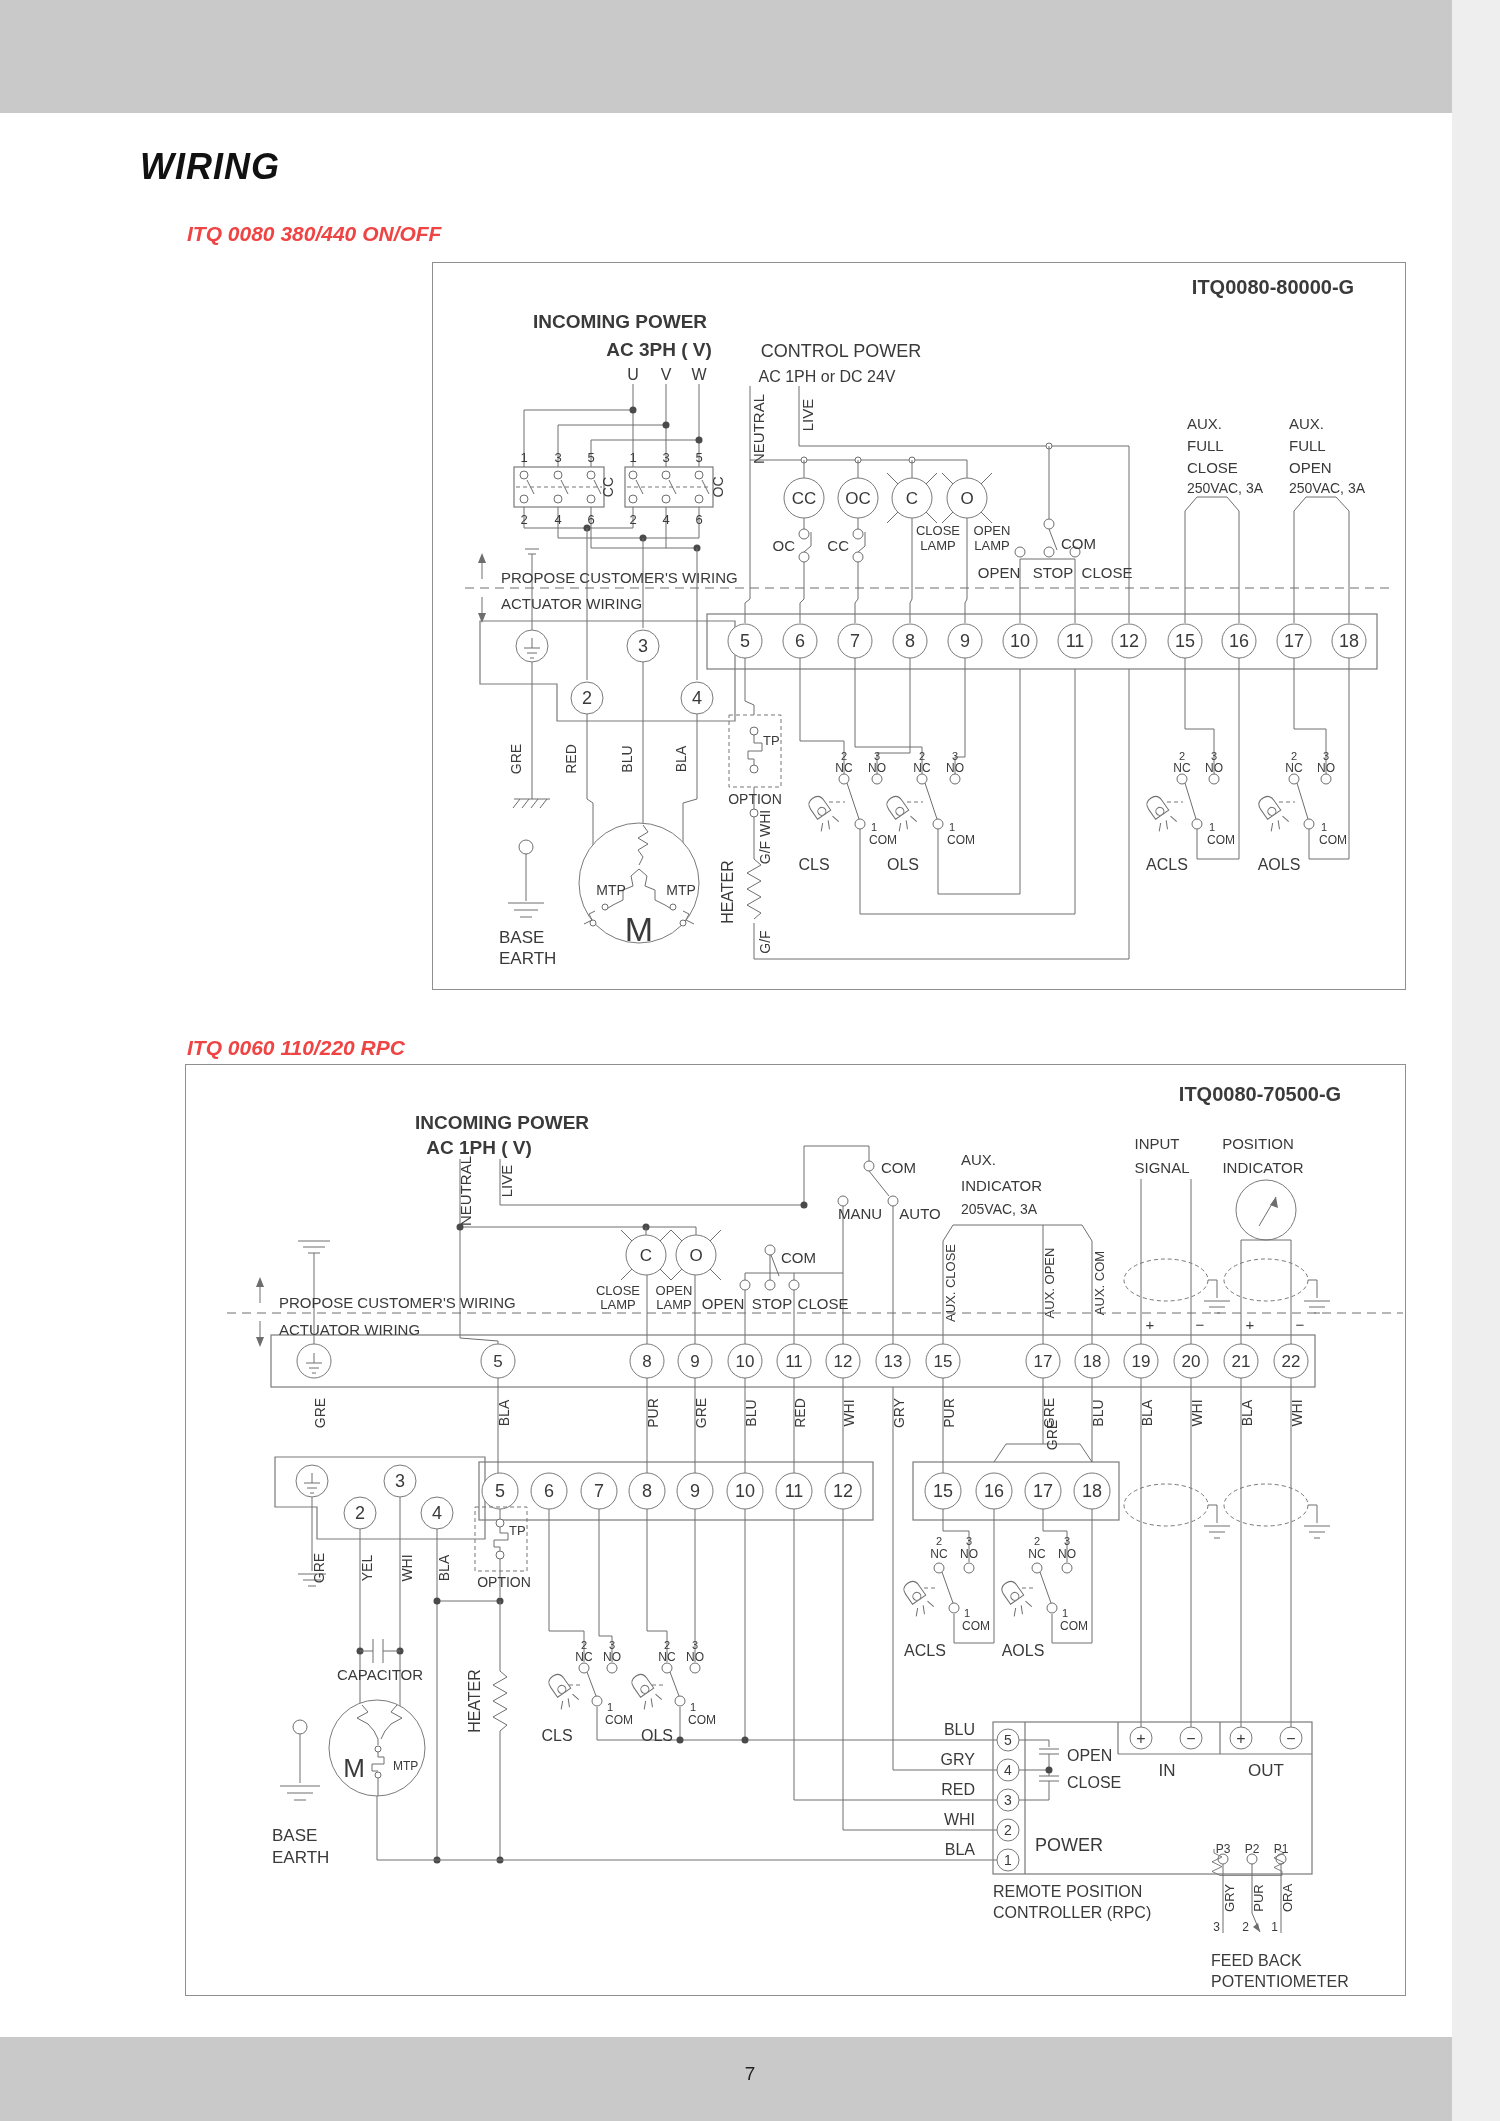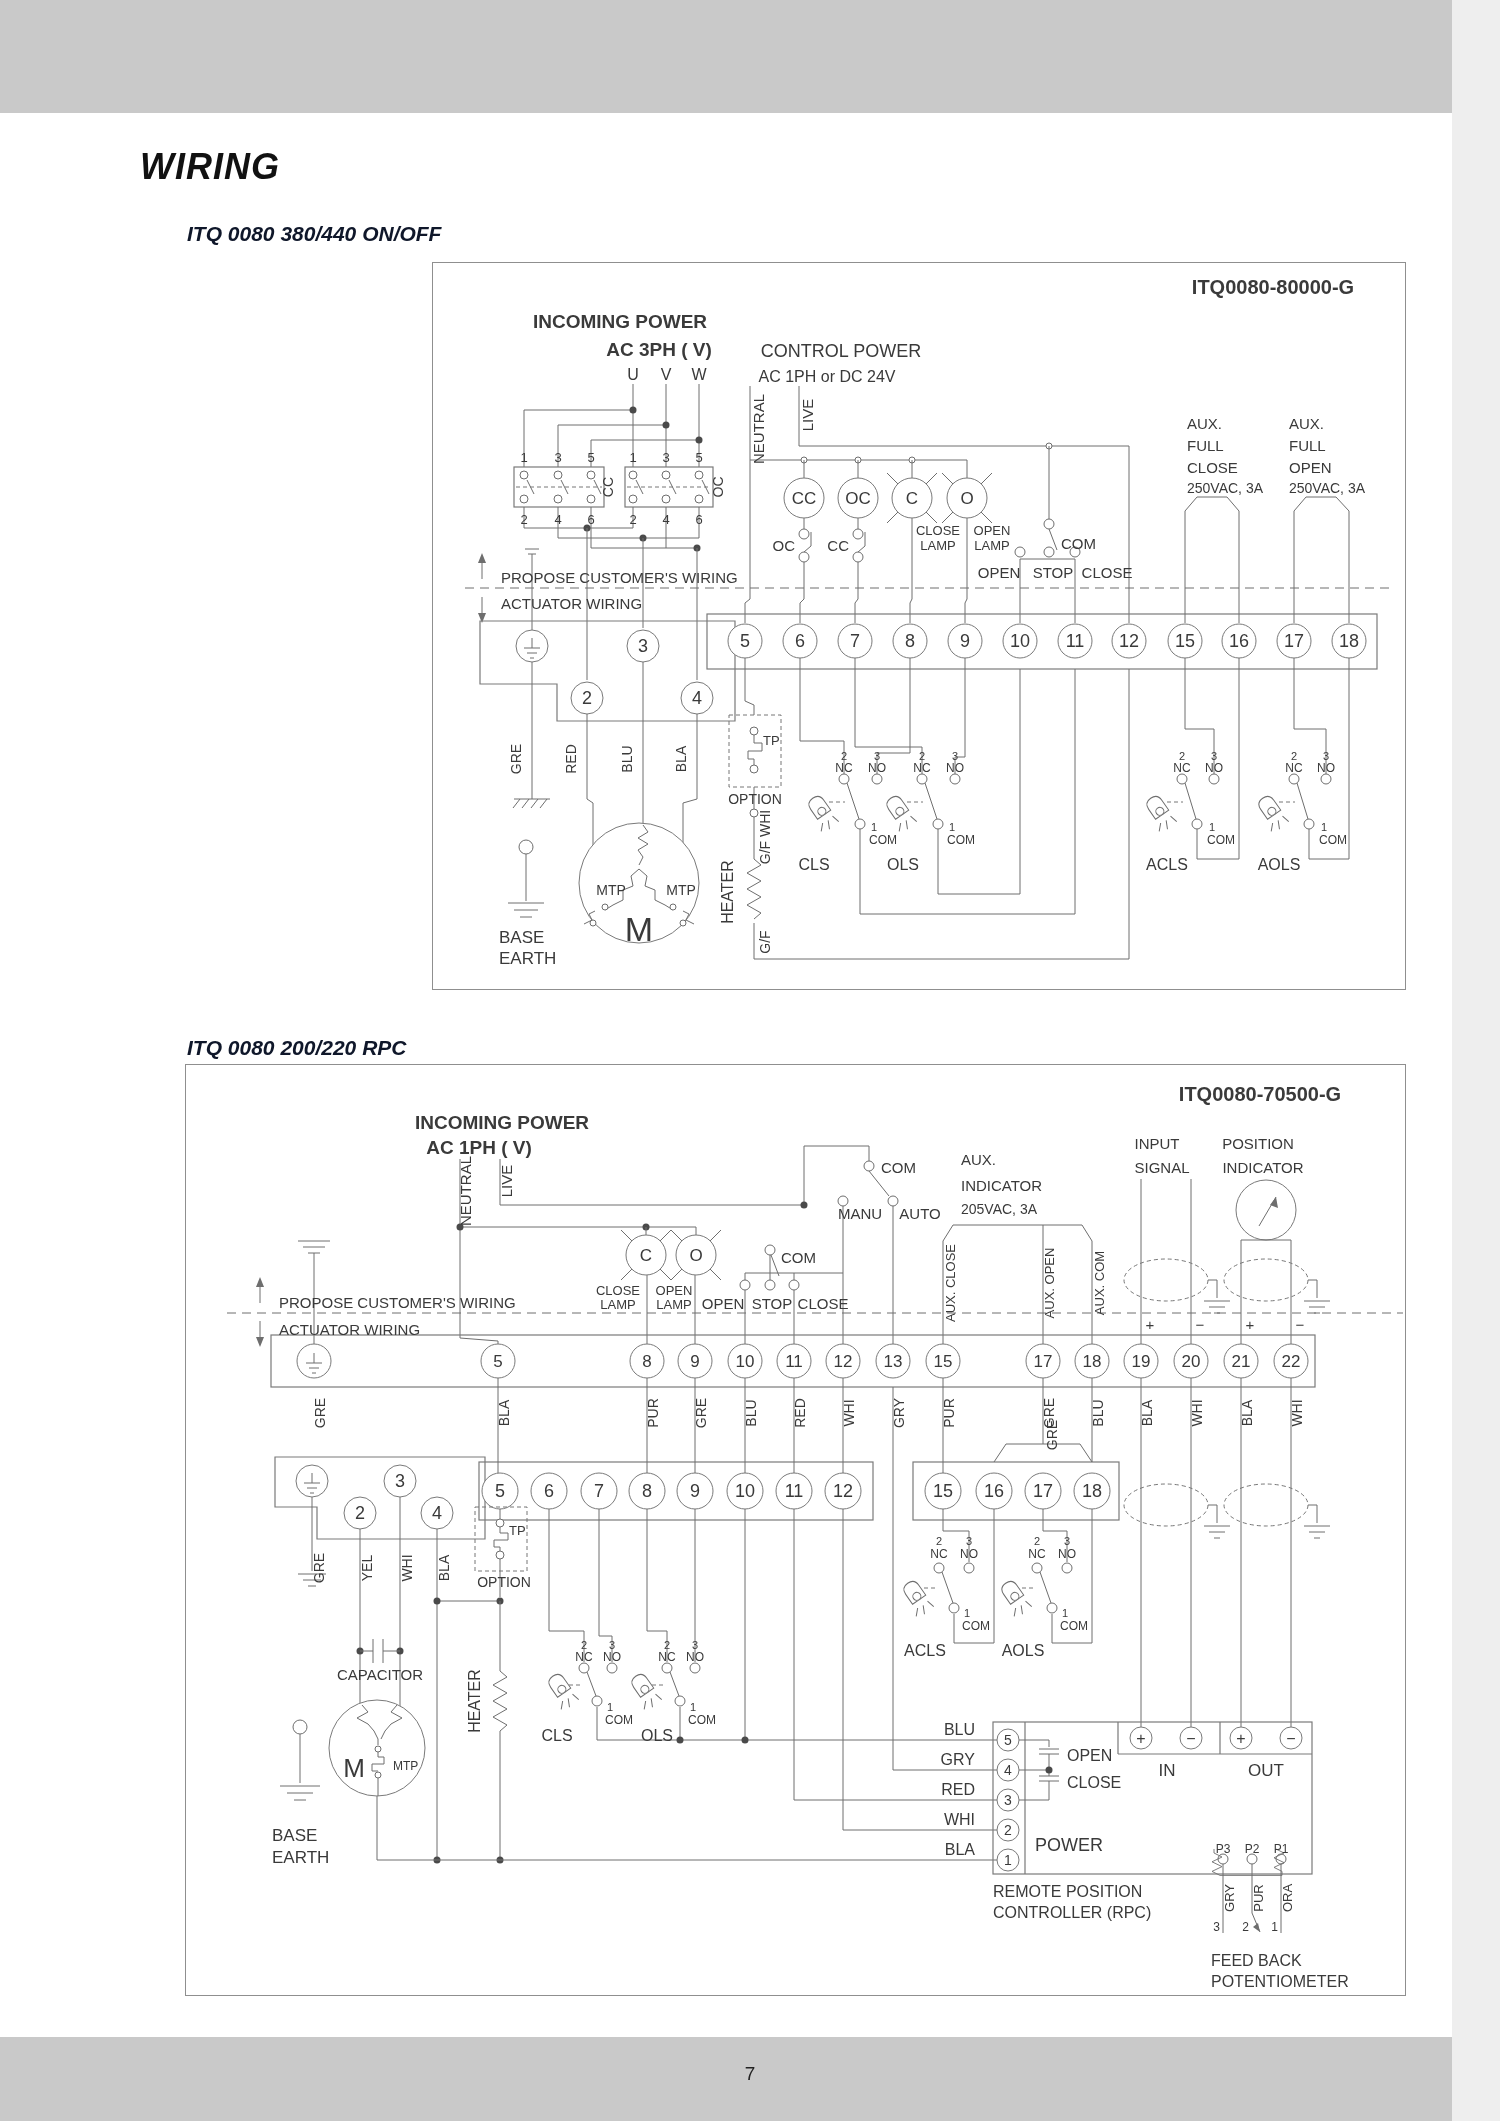--- a/index.html
+++ b/index.html
@@ -1,21 +1,21 @@
 <!DOCTYPE html>
 <html><head>
 <meta charset="utf-8">
 <style>
   html,body{margin:0;padding:0;background:#eee;}
   .page{position:relative;width:1452px;height:2121px;background:#fff;font-family:"Liberation Sans",sans-serif;overflow:hidden;}
   .band{position:absolute;left:0;width:1500px;background:#c9c9c9;}
   .band.top{top:0;height:113px;}
   .band.bottom{top:2037px;height:84px;}
   .h-wiring{position:absolute;left:140px;top:146px;font-size:36px;font-weight:bold;font-style:italic;color:#111;letter-spacing:1px;}
-  .h-sub{position:absolute;font-size:21px;font-weight:bold;font-style:italic;color:#0f172a;}
+  .h-sub{position:absolute;font-size:21px;font-weight:bold;font-style:italic;color:#ef4444;}
   .pageno{position:absolute;left:700px;top:2063px;width:100px;text-align:center;font-size:19px;color:#222;}
   .dg{position:absolute;border:1.5px solid #8f8f8f;background:#fff;padding-left:16px;}
   .dg svg{display:block;}
   text{font-family:"Liberation Sans",sans-serif;fill:#3a3a3a;}
   .w{fill:none;stroke:#6e6e6e;stroke-width:1;}
   .wd{fill:none;stroke:#6e6e6e;stroke-width:1;stroke-dasharray:9 6;}
   .wd2{fill:none;stroke:#777;stroke-width:1;stroke-dasharray:4 3;}
   .tc{fill:#fff;stroke:#7a7a7a;stroke-width:1;}
   .jd{fill:#4a4a4a;stroke:none;}
   .oc{fill:#fff;stroke:#6e6e6e;stroke-width:1;}
@@ -29,21 +29,21 @@
 </style>
 </head>
 <body>
 
 <div class="page">
   <div class="band top"></div>
   <div class="band bottom"></div>
   <div class="h-wiring">WIRING</div>
   <div class="pageno">7</div>
   <div class="h-sub" style="left:187px;top:222px;">ITQ 0080 380/440 ON/OFF</div>
-  <div class="h-sub" style="left:187px;top:1036px;">ITQ 0080 200/220 RPC</div>
+  <div class="h-sub" style="left:187px;top:1036px;">ITQ 0060 110/220 RPC</div>
 
   <div class="dg" style="left:432px;top:262px;width:956px;height:726px;">
   <svg viewBox="432 262 956 726" width="956" height="726">
 
     <g>
       <path class="w" d="M616,383 V466 M649,383 V466 M682,383 V466"></path>
       <path class="w" d="M507,409 H616 M541,424 H649 M574,439 H682"></path>
       <path class="w" d="M507,409 V466 M541,424 V466 M574,439 V466"></path>
       <circle class="jd" cx="616" cy="409" r="3.5"></circle>
           <circle class="jd" cx="649" cy="424" r="3.5"></circle>

